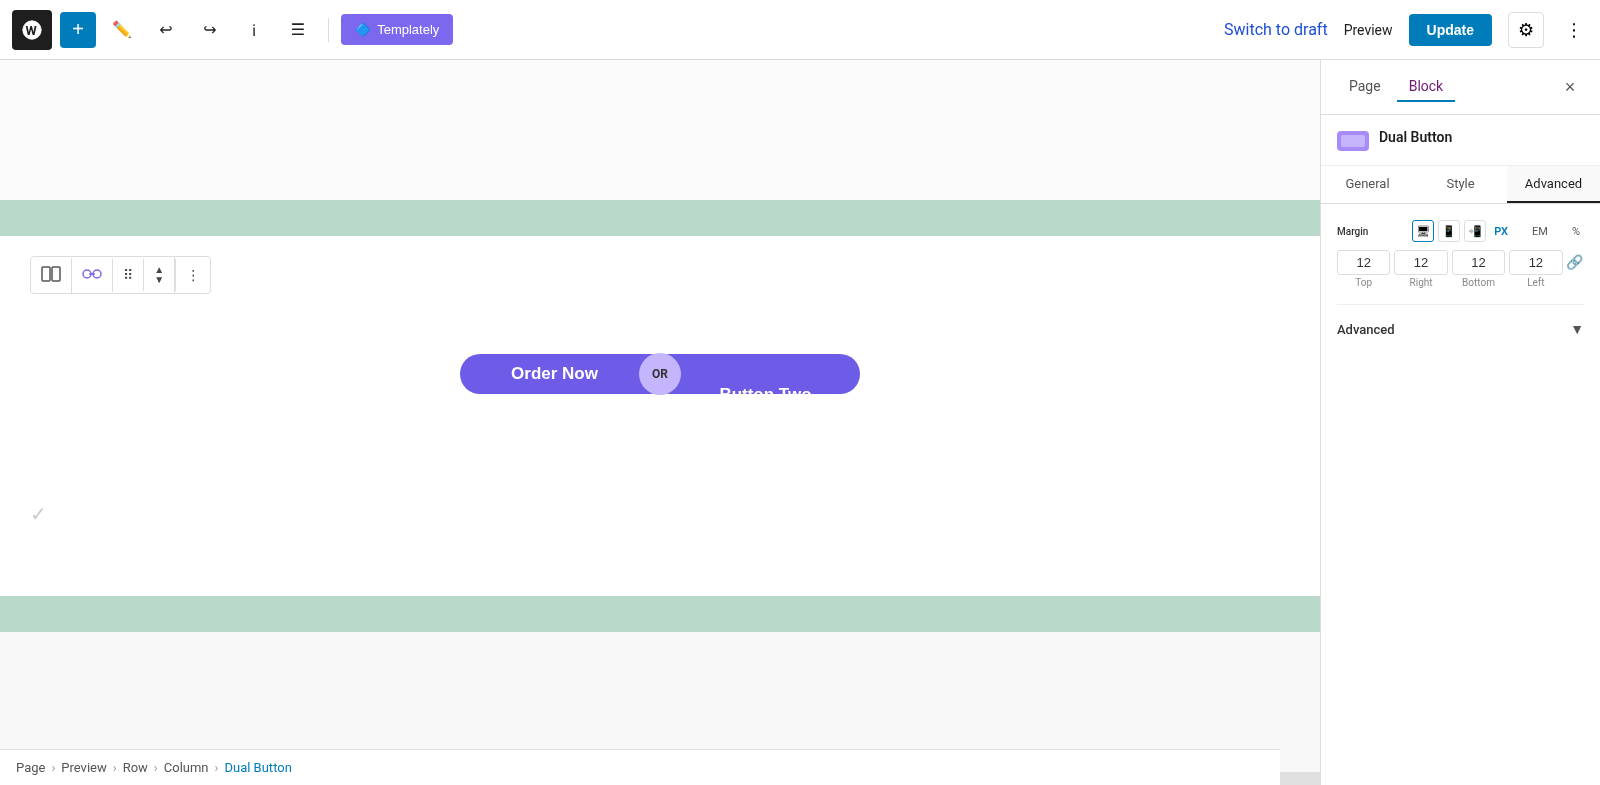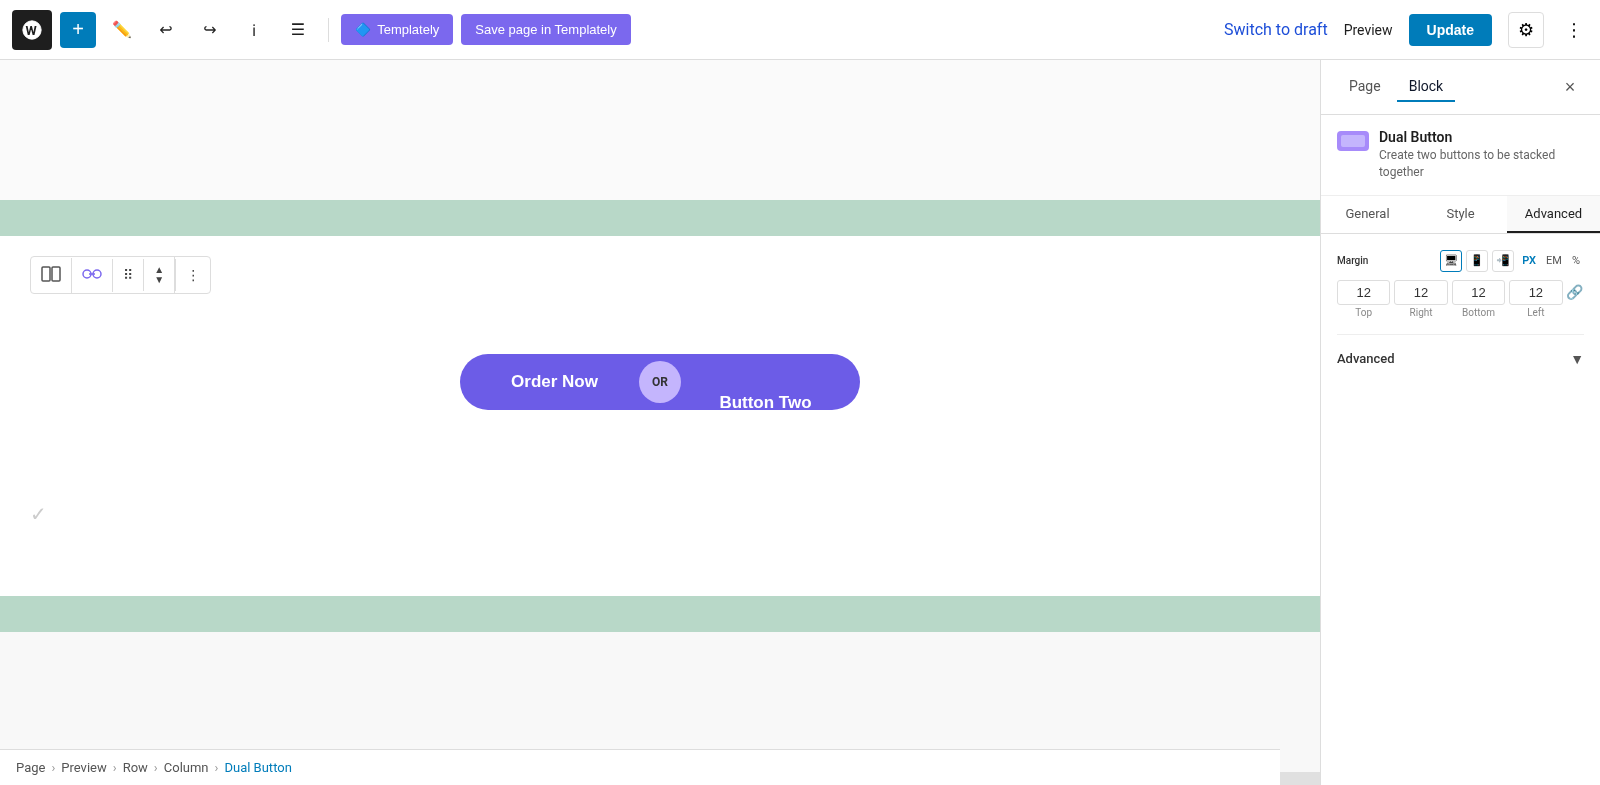--- a/index.html
+++ b/index.html
@@ -98,21 +98,21 @@
 
     
     .dual-button-wrapper {
       display: flex; justify-content: center; align-items: center;
       padding: 40px 0;
     }
     .dual-button {
       display: flex; align-items: center;
       background: #6c5ce7; border-radius: 50px;
       overflow: visible; position: relative;
-      width: 400px; height: 56px;
+      width: 400px; height: 40px;
     }
     .dual-btn-left {
       flex: 1; background: transparent; border: none;
       color: #fff; font-size: 17px; font-weight: 600;
       cursor: pointer; padding: 0 20px 0 30px;
       display: flex; align-items: center; justify-content: center;
     }
     .dual-btn-separator {
       width: 42px; height: 42px; background: #c4b5fd; border-radius: 50%;
       display: flex; align-items: center; justify-content: center;
@@ -152,21 +152,21 @@
     
     .panel-header {
       display: flex; align-items: center; justify-content: space-between;
       padding: 12px 16px; border-bottom: 1px solid #ddd;
     }
     .panel-tabs { display: flex; gap: 4px; }
     .panel-tab {
       padding: 6px 12px; font-size: 14px; cursor: pointer;
       border-bottom: 2px solid transparent; color: #555;
     }
-    .panel-tab.active { color: #0f172a; border-bottom-color: #007cba; }
+    .panel-tab.active { color: #701a75; border-bottom-color: #007cba; }
     .panel-close {
       width: 28px; height: 28px; background: transparent; border: none;
       cursor: pointer; font-size: 18px; color: #555; display: flex; align-items: center; justify-content: center;
     }
 
     
     .block-info {
       padding: 14px 16px; border-bottom: 1px solid #eee; display: flex; align-items: flex-start; gap: 10px;
     }
     .block-icon {
@@ -197,21 +197,21 @@
     .margin-row {
       display: flex; align-items: center; justify-content: space-between; margin-bottom: 8px;
     }
     .margin-label { font-size: 10px; color: #333; font-weight: 500; }
     .device-icons { display: flex; gap: 4px; align-items: center; }
     .device-icon {
       width: 22px; height: 22px; border: 1px solid #ddd; border-radius: 3px;
       display: flex; align-items: center; justify-content: center; cursor: pointer; font-size: 11px;
     }
     .device-icon.active { border-color: #007cba; }
-    .unit-tabs { display: flex; gap: 2px; }
+    .unit-tabs { display: flex; gap: 16px; }
     .unit-tab { font-size: 11px; padding: 2px 4px; cursor: pointer; color: #555; }
     .unit-tab.active { color: #007cba; font-weight: 600; }
 
     .margin-inputs {
       display: grid; grid-template-columns: 1fr 1fr 1fr 1fr auto;
       gap: 4px; align-items: start;
     }
     .margin-input-group { display: flex; flex-direction: column; align-items: center; gap: 2px; }
     .margin-input {
       width: 100%; border: 1px solid #ddd; border-radius: 3px;
@@ -242,23 +242,20 @@
   <button class="toolbar-icon-btn">✏️</button>
   <button class="toolbar-icon-btn">↩</button>
   <button class="toolbar-icon-btn">↪</button>
   <button class="toolbar-icon-btn">ℹ</button>
   <button class="toolbar-icon-btn">☰</button>
   <div class="toolbar-separator"></div>
   <button class="templately-btn">
     <span>🔷</span>
     <span>Templately</span>
   </button>
-  <button class="save-templately-btn">
-    <span>Save page in Templately</span>
-  </button>
   <div class="toolbar-right">
     <a class="switch-draft-link">Switch to draft</a>
     <a class="preview-link">Preview</a>
     <button class="update-btn">Update</button>
     <button class="settings-btn">⚙</button>
     <button class="more-btn">⋮</button>
   </div>
 </div>
 
 <div class="main-layout">
@@ -336,21 +333,20 @@
       </div>
       <button class="panel-close">×</button>
     </div>
 
     <div class="block-info">
       <div class="block-icon">
         <div class="block-icon-inner"></div>
       </div>
       <div>
         <div class="block-name">Dual Button</div>
-        <div class="block-desc">Create two buttons to be stacked together</div>
       </div>
     </div>
 
     <div class="sub-tabs">
       <div class="sub-tab">General</div>
       <div class="sub-tab">Style</div>
       <div class="sub-tab active">Advanced</div>
     </div>
 
     <div class="panel-content">

